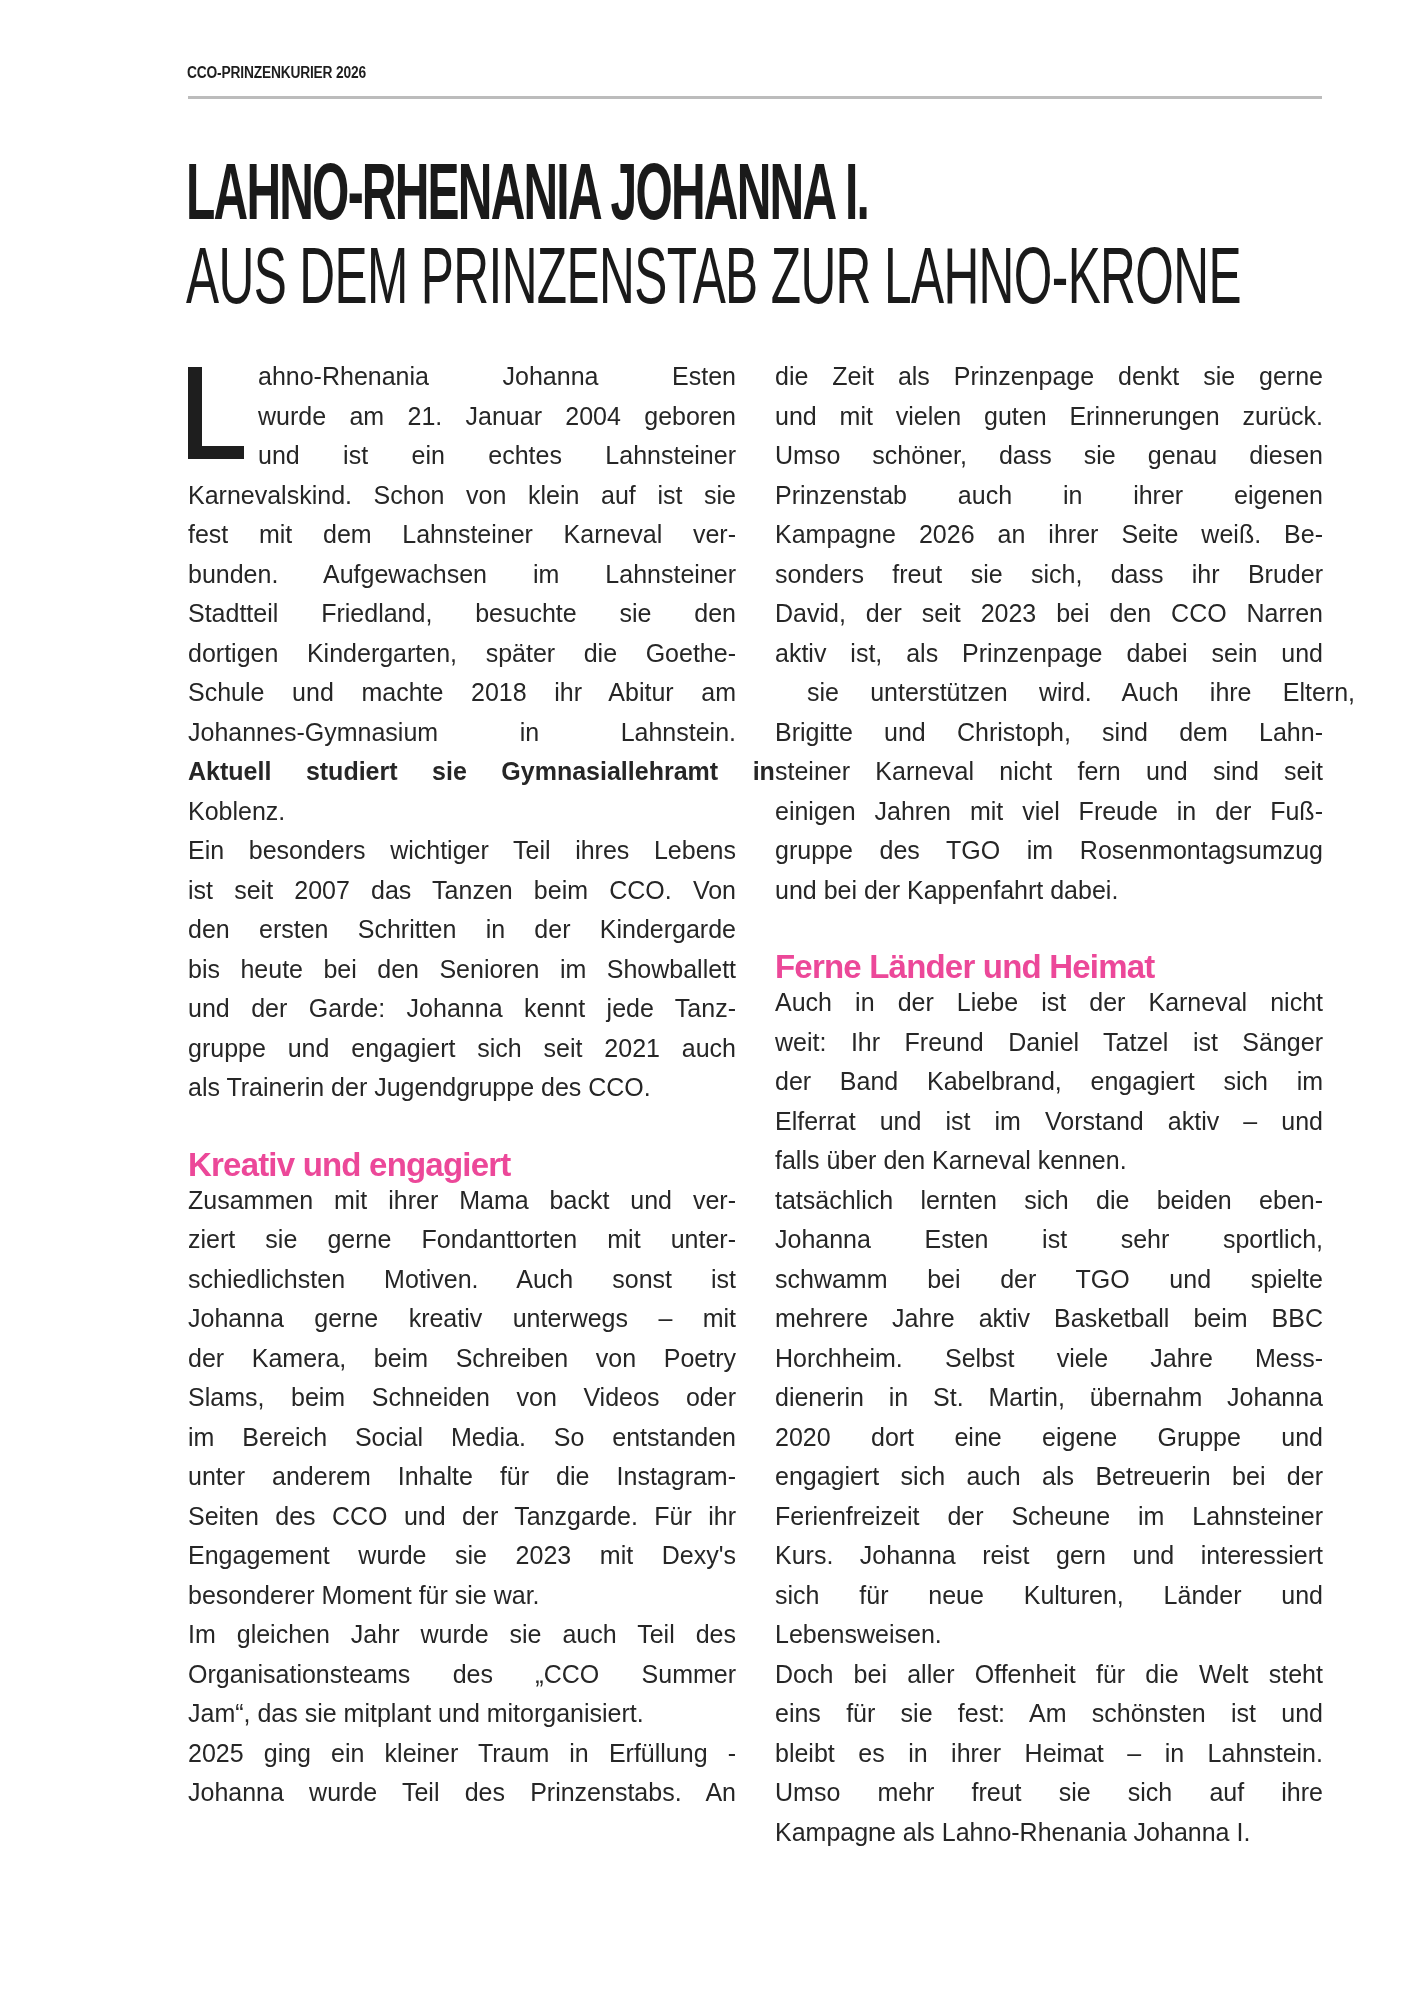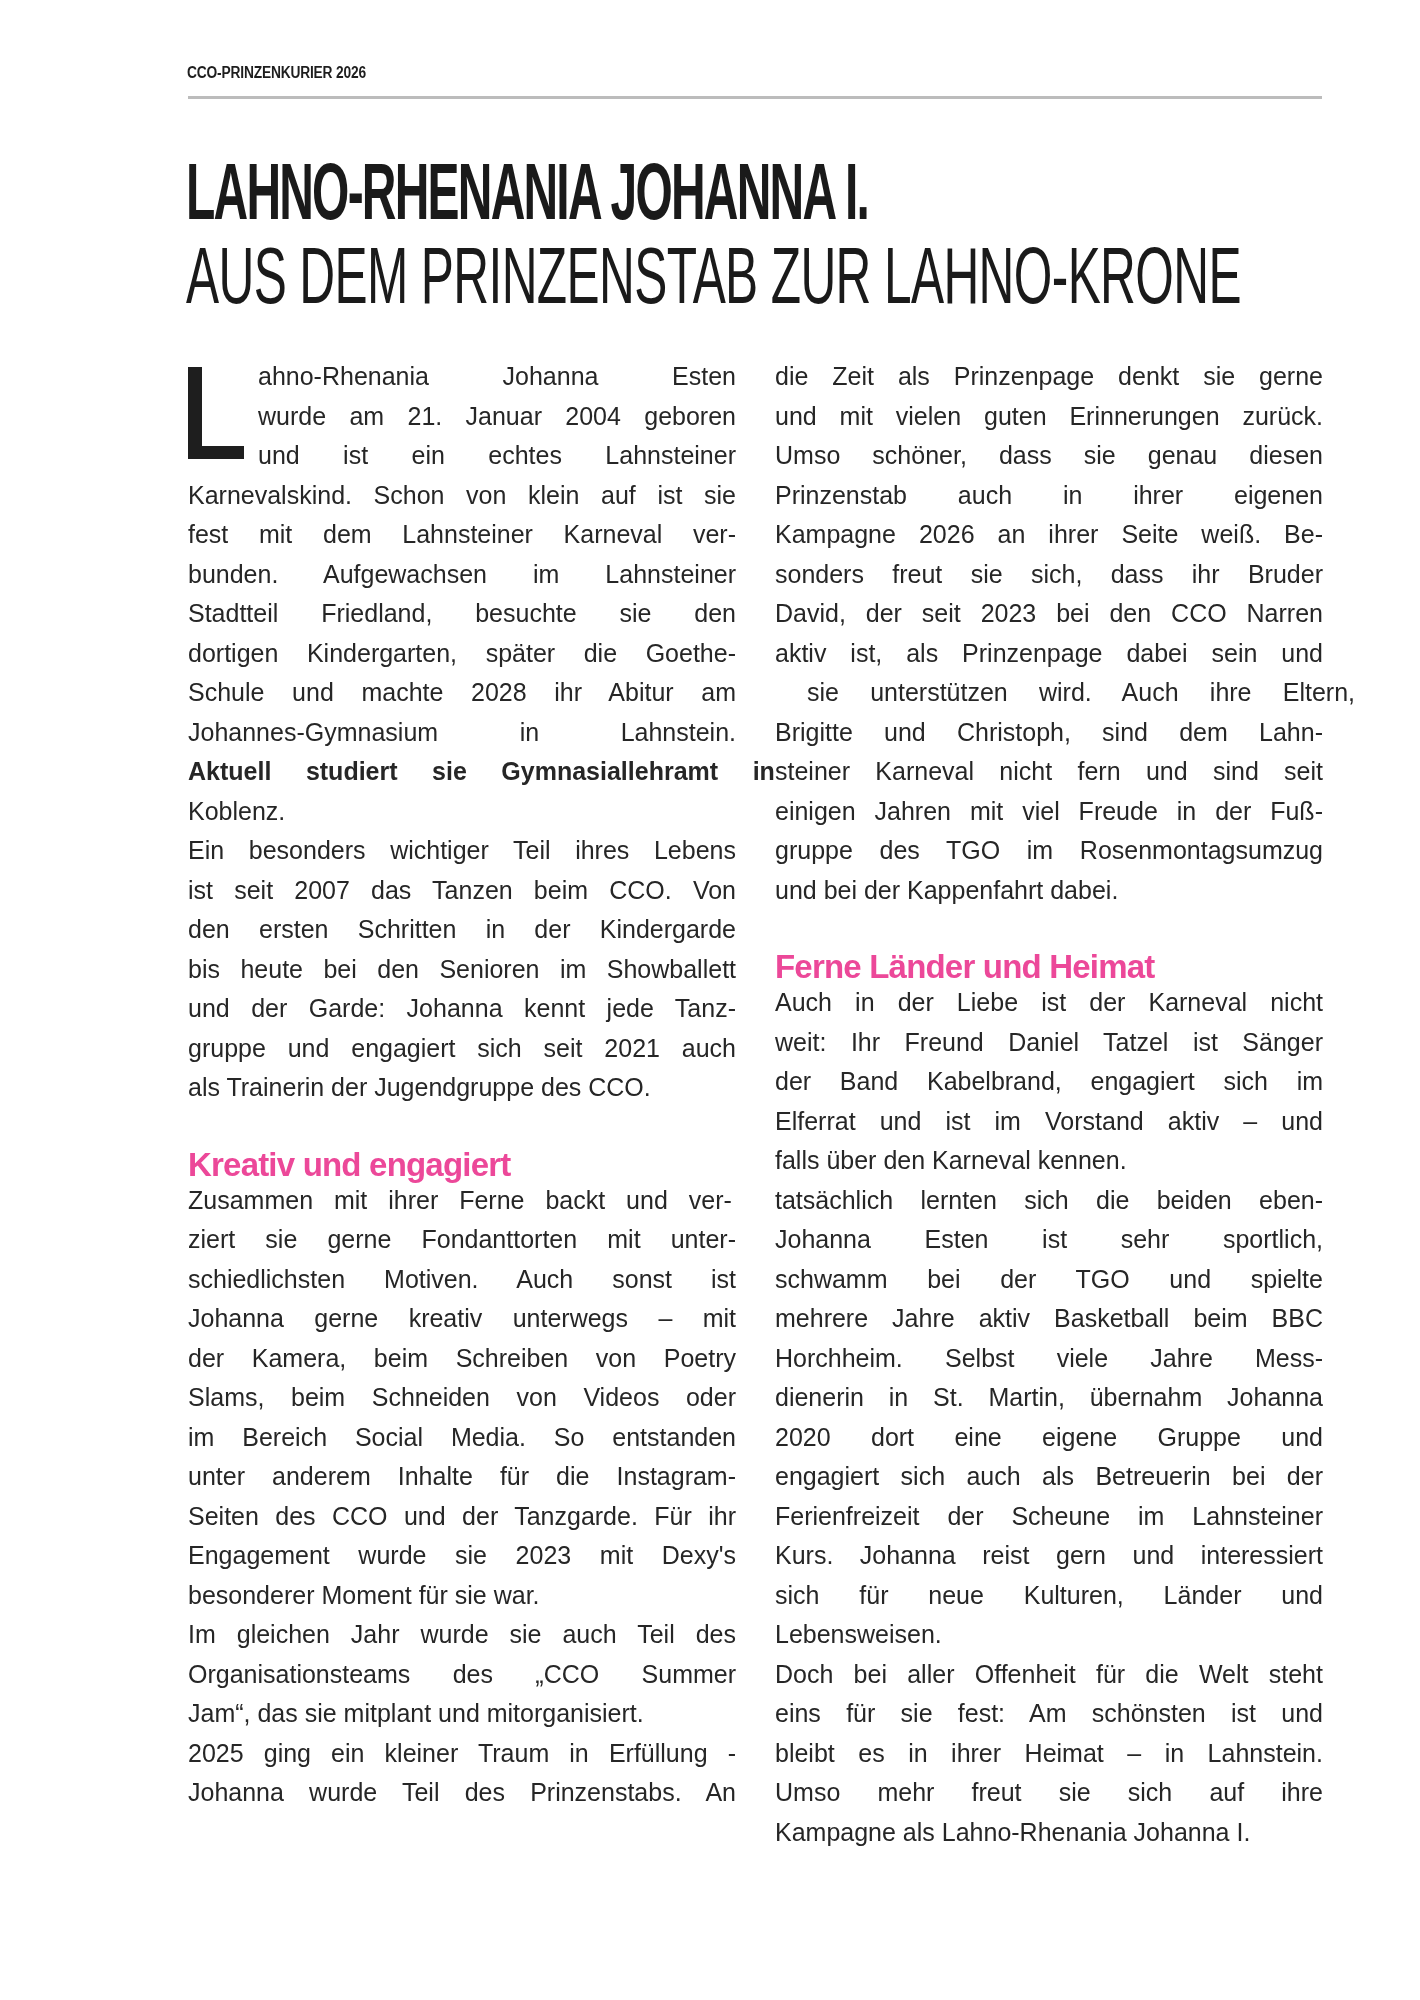--- a/index.html
+++ b/index.html
@@ -57,37 +57,37 @@
   <div class="column col-left" id="col-left">
       <div class="para">
         <div class="line indent"><span class="fit" style="word-spacing: 66.64px;">ahno-Rhenania Johanna Esten</span></div>
         <div class="line indent"><span class="fit" style="word-spacing: 16.38px;">wurde am 21. Januar 2004 geboren</span></div>
         <div class="line indent"><span class="fit" style="word-spacing: 36.46px;">und ist ein echtes Lahnsteiner</span></div>
         <div class="line"><span class="fit" style="word-spacing: 14.67px;">Karnevalskind. Schon von klein auf ist sie</span></div>
         <div class="line"><span class="fit" style="word-spacing: 23.73px;">fest mit dem Lahnsteiner Karneval ver-</span></div>
         <div class="line"><span class="fit" style="word-spacing: 39.05px;">bunden. Aufgewachsen im Lahnsteiner</span></div>
         <div class="line"><span class="fit" style="word-spacing: 35.89px;">Stadtteil Friedland, besuchte sie den</span></div>
         <div class="line"><span class="fit" style="word-spacing: 21.65px;">dortigen Kindergarten, später die Goethe-</span></div>
-        <div class="line"><span class="fit" style="word-spacing: 20.69px;">Schule und machte 2028 ihr Abitur am</span></div>
+        <div class="line"><span class="fit" style="word-spacing: 20.69px;">Schule und machte 2018 ihr Abitur am</span></div>
         <div class="line"><span class="fit" style="word-spacing: 74.59px;">Johannes-Gymnasium in Lahnstein.</span></div>
         <div class="line"><span class="fit" style="word-spacing: 27.58px; font-weight: bold;">Aktuell studiert sie Gymnasiallehramt in</span></div>
         <div class="line last"><span class="fit">Koblenz.</span></div>
       </div>
       <div class="para">
         <div class="line"><span class="fit" style="word-spacing: 17.69px;">Ein besonders wichtiger Teil ihres Lebens</span></div>
         <div class="line"><span class="fit" style="word-spacing: 14.23px;">ist seit 2007 das Tanzen beim CCO. Von</span></div>
         <div class="line"><span class="fit" style="word-spacing: 22.32px;">den ersten Schritten in der Kindergarde</span></div>
         <div class="line"><span class="fit" style="word-spacing: 13.51px;">bis heute bei den Senioren im Showballett</span></div>
         <div class="line"><span class="fit" style="word-spacing: 14.5px;">und der Garde: Johanna kennt jede Tanz-</span></div>
         <div class="line"><span class="fit" style="word-spacing: 14.89px;">gruppe und engagiert  sich seit 2021 auch</span></div>
         <div class="line last"><span class="fit">als Trainerin der Jugendgruppe des CCO.</span></div>
       </div>
       <div class="subhead">Kreativ und engagiert</div>
       <div class="para">
-        <div class="line"><span class="fit" style="word-spacing: 13.99px;">Zusammen mit ihrer Ferne backt und ver-</span></div>
+        <div class="line"><span class="fit" style="word-spacing: 13.99px;">Zusammen mit ihrer Mama backt und ver-</span></div>
         <div class="line"><span class="fit" style="word-spacing: 23.17px;">ziert sie gerne Fondanttorten mit unter-</span></div>
         <div class="line"><span class="fit" style="word-spacing: 32.09px;">schiedlichsten Motiven. Auch sonst ist</span></div>
         <div class="line"><span class="fit" style="word-spacing: 23.44px;">Johanna gerne kreativ unterwegs – mit</span></div>
         <div class="line"><span class="fit" style="word-spacing: 20.67px;">der Kamera, beim Schreiben von Poetry</span></div>
         <div class="line"><span class="fit" style="word-spacing: 19.64px;">Slams, beim Schneiden von Videos oder</span></div>
         <div class="line"><span class="fit" style="word-spacing: 20.94px;">im Bereich Social Media. So entstanden</span></div>
         <div class="line"><span class="fit" style="word-spacing: 20.11px;">unter anderem Inhalte für die Instagram-</span></div>
         <div class="line"><span class="fit" style="word-spacing: 9.46px;">Seiten des CCO und der Tanzgarde. Für ihr</span></div>
         <div class="line"><span class="fit" style="word-spacing: 21.65px;">Engagement wurde sie 2023 mit Dexy's</span></div>
         <div class="line last"><span class="fit">besonderer Moment für sie war.</span></div>

